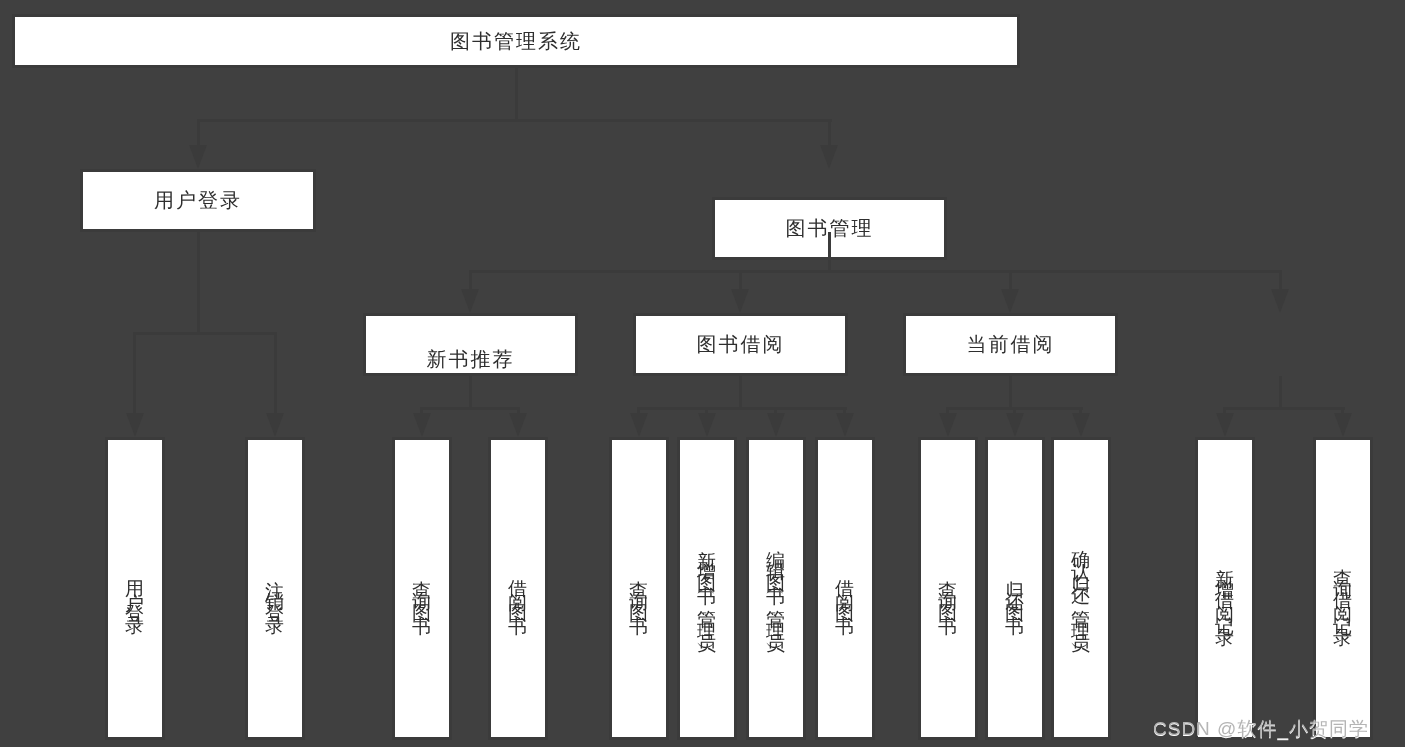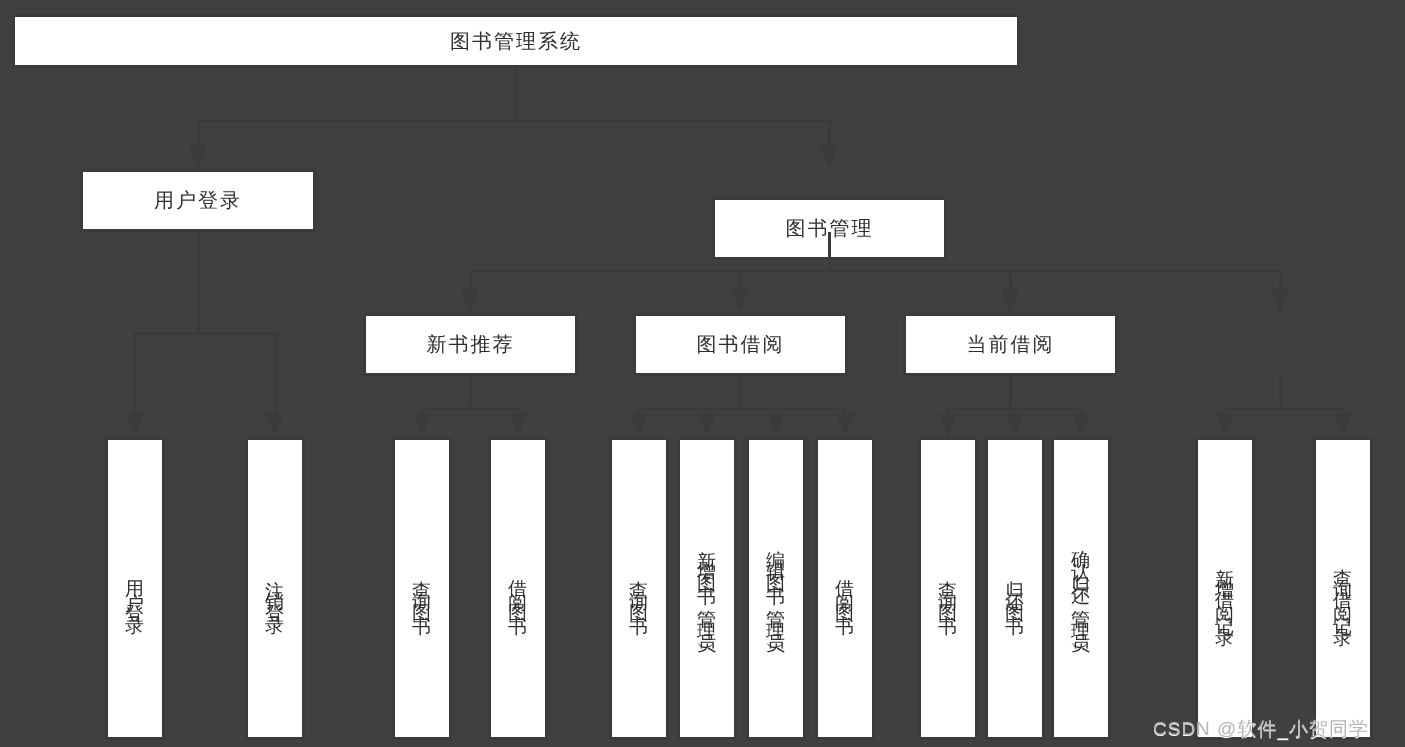--- a/index.html
+++ b/index.html
@@ -45,21 +45,21 @@
     <span class="lbl">图书管理系统</span>
   </div>
 
   <div class="hbox" style="left:80px;top:169px;width:236px;height:63px;">
     <span class="lbl">用户登录</span>
   </div>
   <div class="hbox" style="left:712px;top:169px;width:235px;height:63px;margin-top:28px;">
     <span class="lbl">图书管理</span>
   </div>
 
-  <div class="hbox" style="left:363px;top:313px;width:215px;height:63px;">
+  <div class="hbox" style="left:363px;top:313px;width:215px;height:63px;align-items:flex-end;">
     <span class="lbl">新书推荐</span>
   </div>
   <div class="hbox" style="left:903px;top:313px;width:215px;height:63px;">
     <span class="lbl">当前借阅</span>
   </div>
   <div class="hbox" style="left:633px;top:313px;width:215px;height:63px;">
     <span class="lbl">图书借阅</span>
   </div>
 
   <div class="vbox" style="left:105px;">

